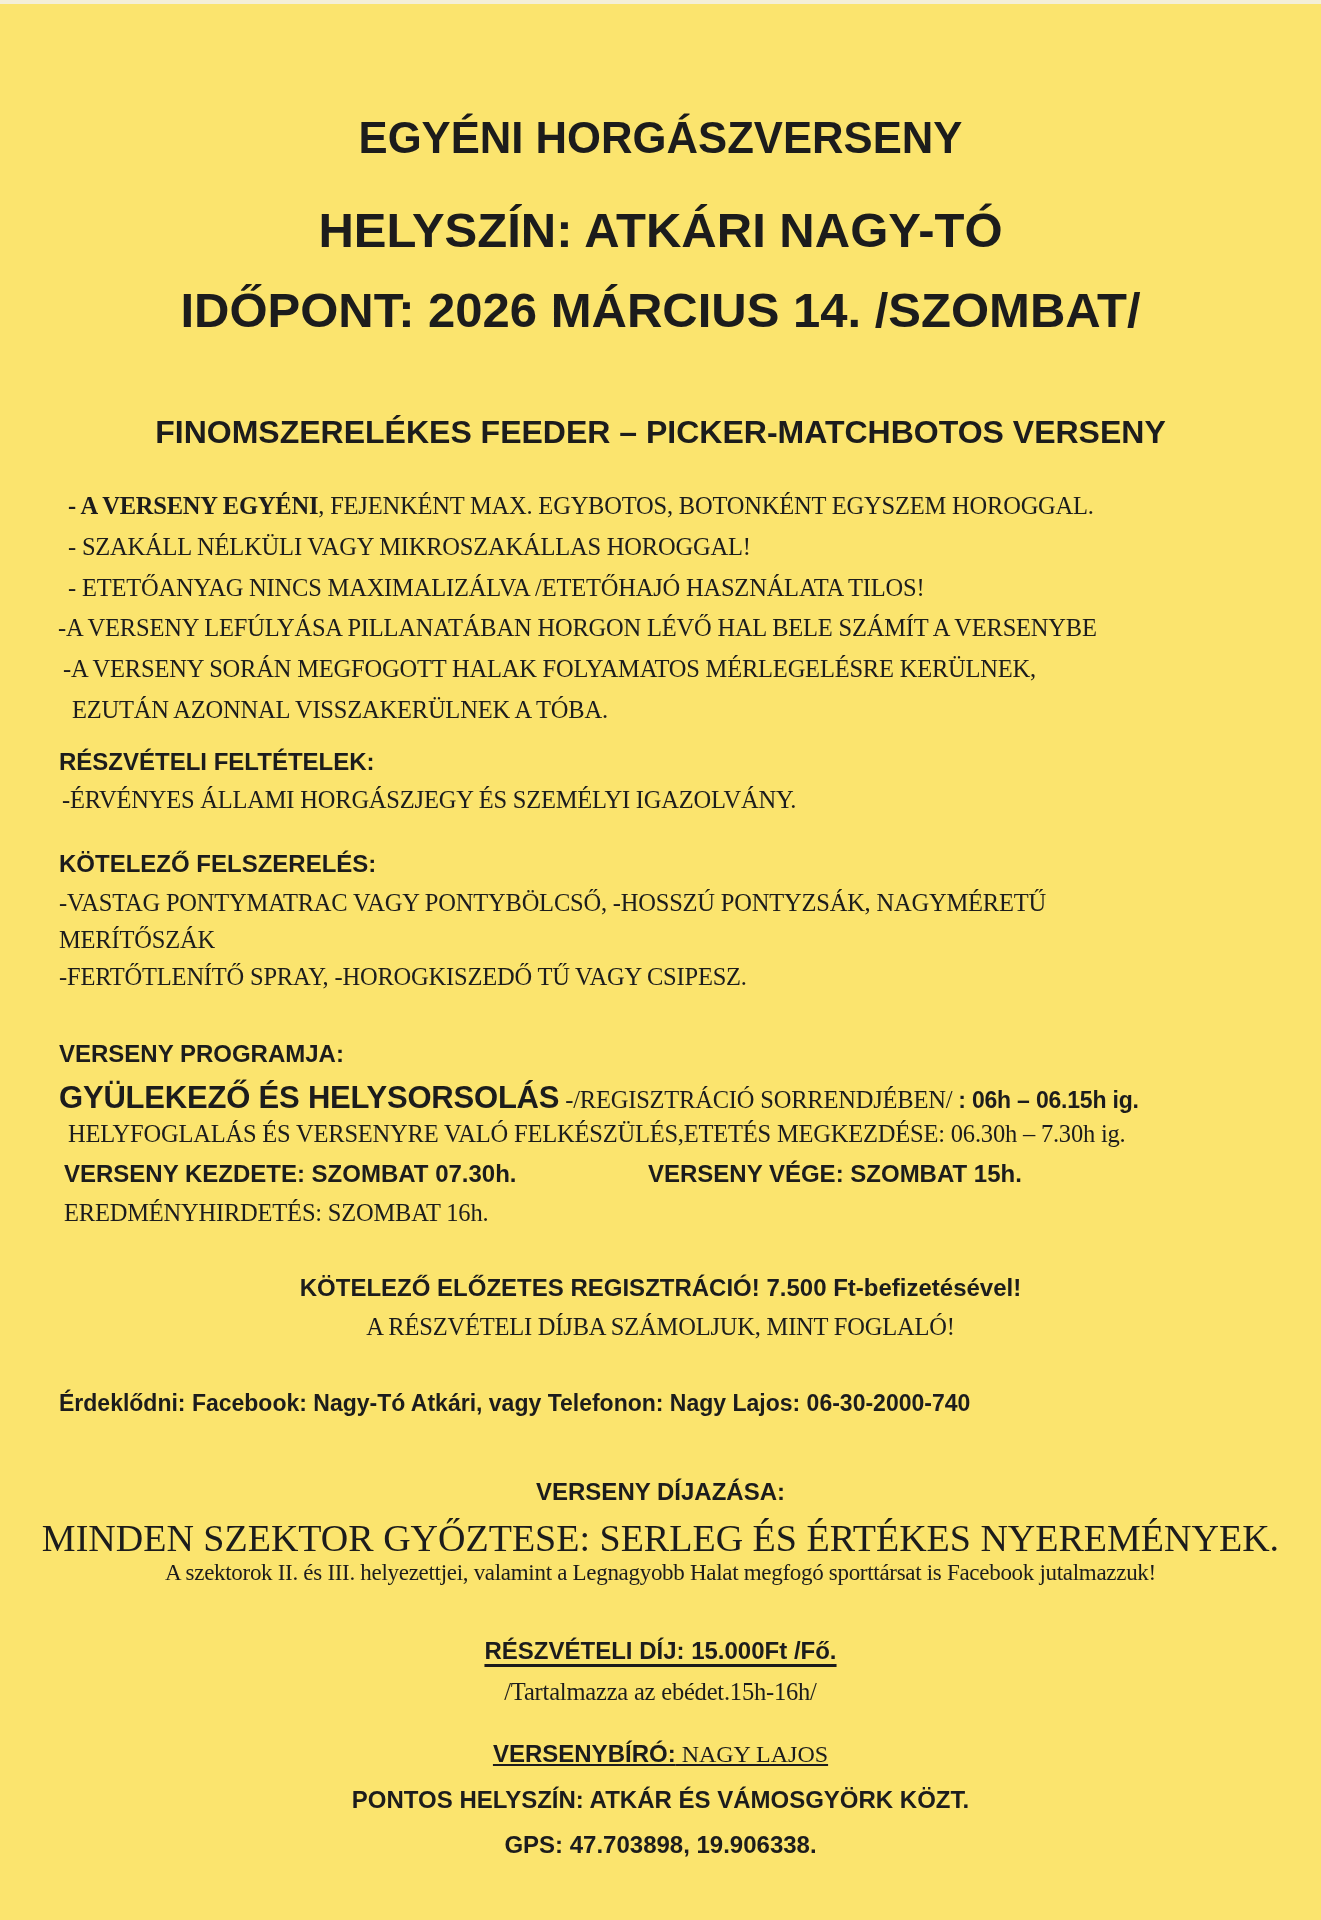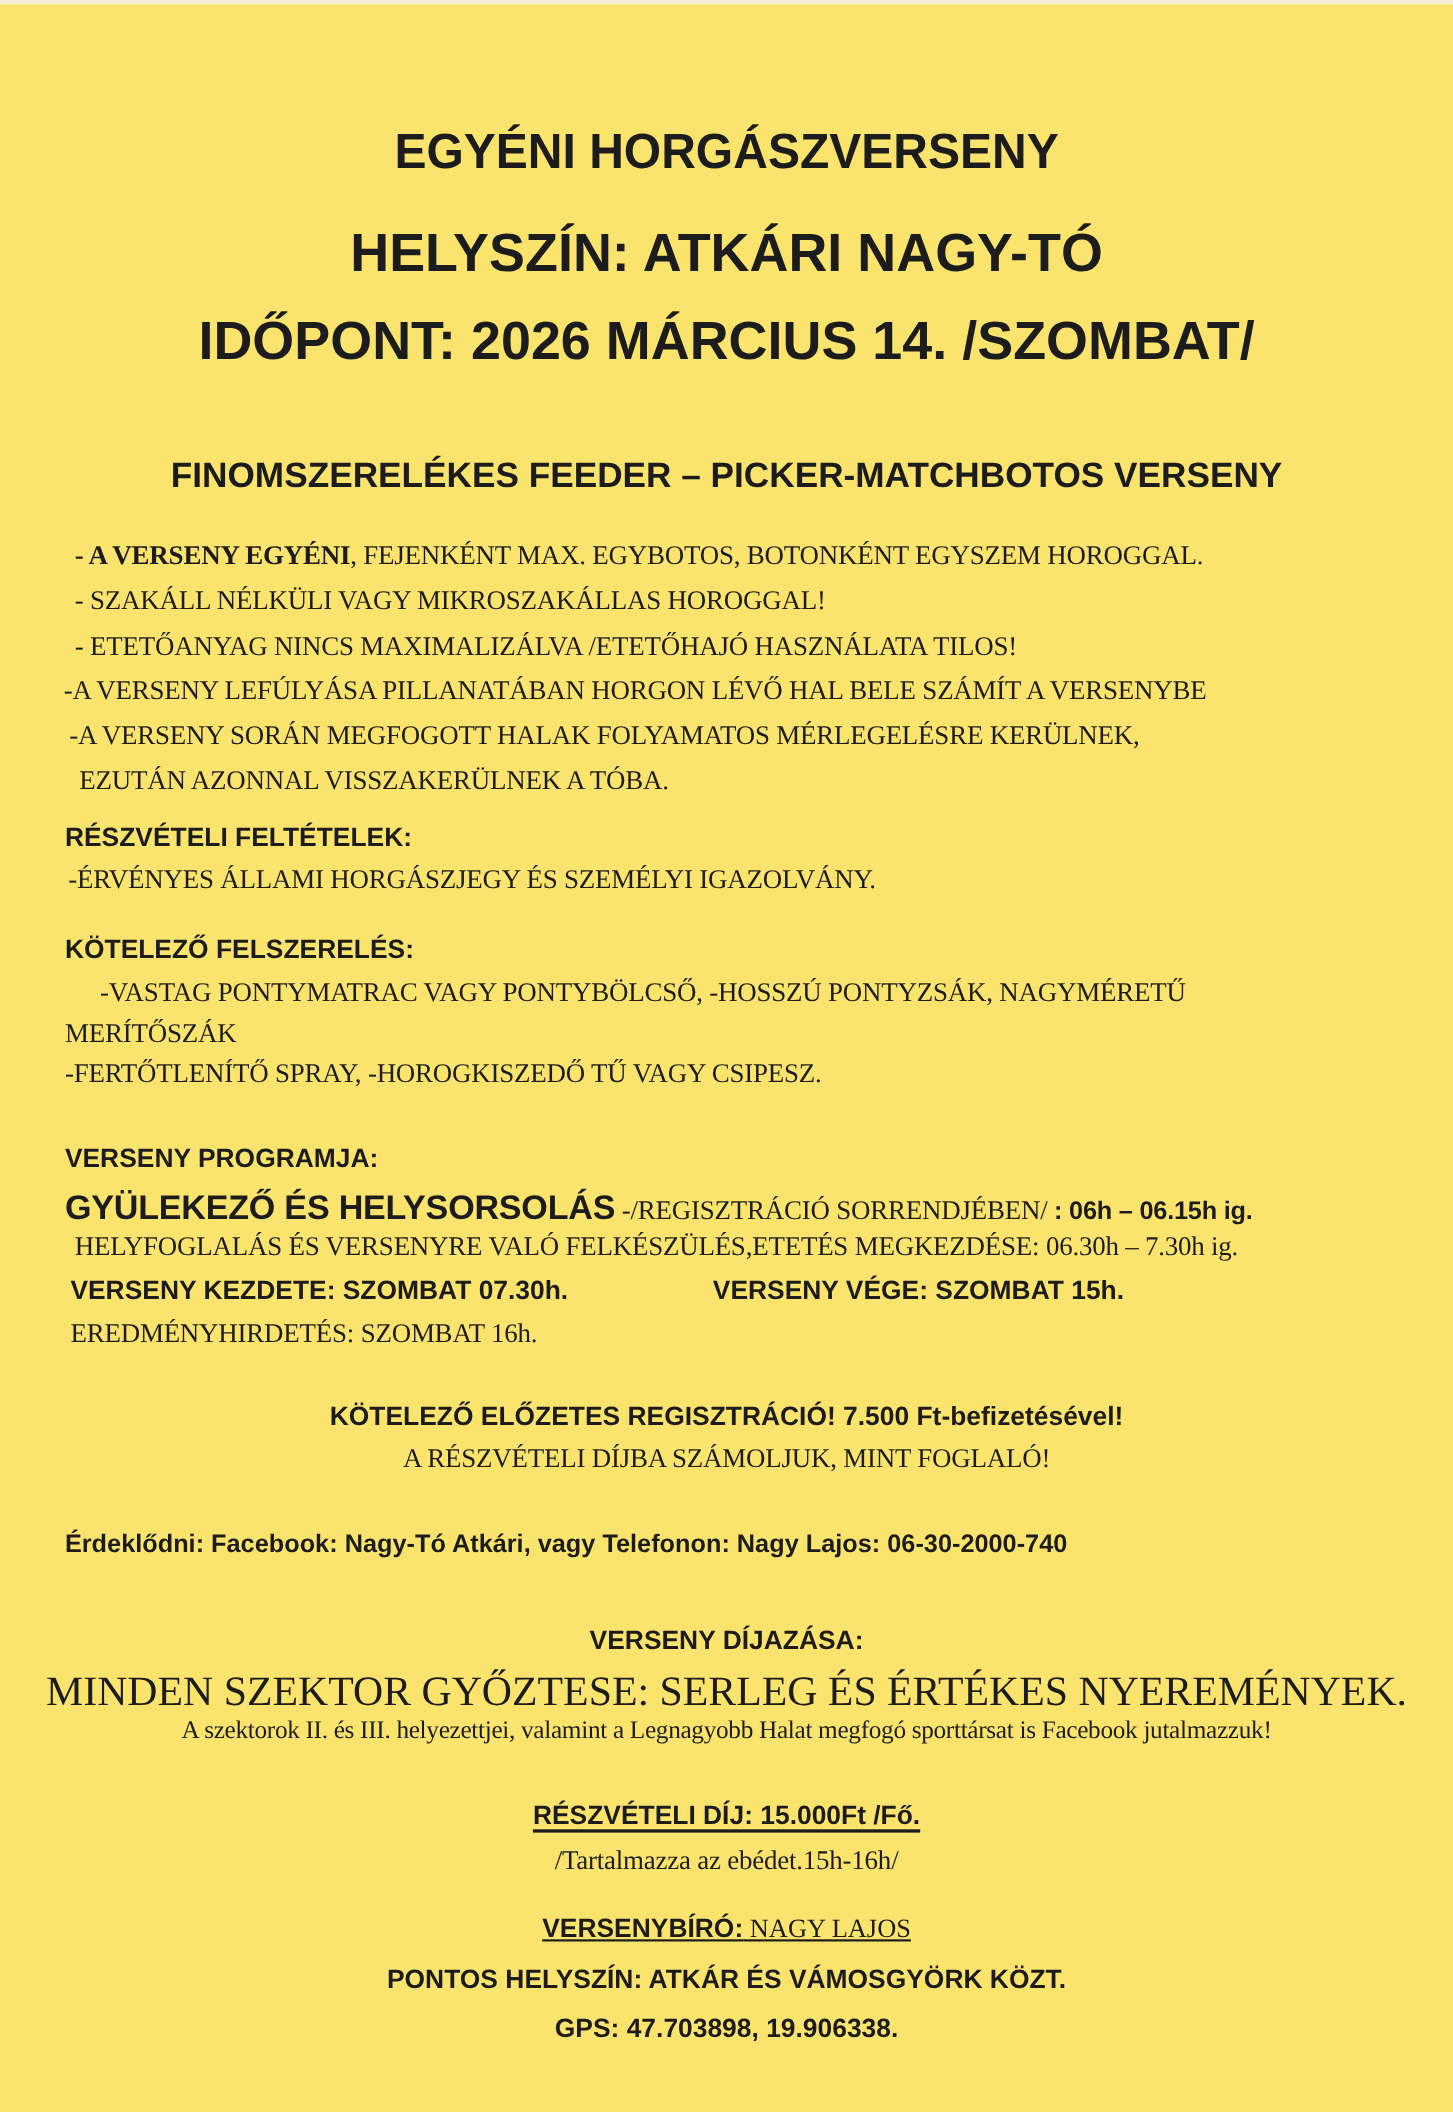--- a/index.html
+++ b/index.html
@@ -37,21 +37,21 @@
 <div class="line serif body" style="top:533px; left:68px;">-  SZAKÁLL NÉLKÜLI VAGY MIKROSZAKÁLLAS HOROGGAL!</div>
 <div class="line serif body" style="top:574px; left:68px;">- ETETŐANYAG NINCS MAXIMALIZÁLVA   /ETETŐHAJÓ HASZNÁLATA TILOS!</div>
 <div class="line serif body" style="top:614px; left:58px;">-A VERSENY LEFÚLYÁSA PILLANATÁBAN HORGON LÉVŐ HAL BELE SZÁMÍT A VERSENYBE</div>
 <div class="line serif body" style="top:655px; left:63px;">-A VERSENY SORÁN MEGFOGOTT HALAK FOLYAMATOS MÉRLEGELÉSRE KERÜLNEK,</div>
 <div class="line serif body" style="top:696px; left:72px;">EZUTÁN AZONNAL VISSZAKERÜLNEK A TÓBA.</div>
 
 <div class="line sans sec" style="top:748px; left:59px;">RÉSZVÉTELI FELTÉTELEK:</div>
 <div class="line serif body" style="top:786px; left:62px;">-ÉRVÉNYES ÁLLAMI HORGÁSZJEGY ÉS SZEMÉLYI IGAZOLVÁNY.</div>
 
 <div class="line sans sec" style="top:850px; left:59px;">KÖTELEZŐ FELSZERELÉS:</div>
-<div class="line serif body" style="top:889px; left:59px;margin-left:32px;">-VASTAG PONTYMATRAC VAGY PONTYBÖLCSŐ, -HOSSZÚ PONTYZSÁK, NAGYMÉRETŰ</div>
+<div class="line serif body" style="top:889px; left:59px;">-VASTAG PONTYMATRAC VAGY PONTYBÖLCSŐ, -HOSSZÚ PONTYZSÁK, NAGYMÉRETŰ</div>
 <div class="line serif body" style="top:926px; left:59px;">MERÍTŐSZÁK</div>
 <div class="line serif body" style="top:963px; left:59px;">-FERTŐTLENÍTŐ SPRAY, -HOROGKISZEDŐ TŰ VAGY CSIPESZ.</div>
 
 <div class="line sans sec" style="top:1040px; left:59px;">VERSENY PROGRAMJA:</div>
 <div class="line serif body" style="top:1080px; left:59px;"><span class="b" style="font-size:31px;">GYÜLEKEZŐ ÉS HELYSORSOLÁS</span><span> -/REGISZTRÁCIÓ SORRENDJÉBEN/ </span><span class="b" style="font-size:23px;"> : 06h – 06.15h ig.</span></div>
 <div class="line serif body" style="top:1120px; left:68px;">HELYFOGLALÁS ÉS VERSENYRE VALÓ FELKÉSZÜLÉS,ETETÉS MEGKEZDÉSE: 06.30h – 7.30h ig.</div>
 <div class="line sans sec" style="top:1160px; left:64px;">VERSENY KEZDETE: SZOMBAT 07.30h.</div>
 <div class="line sans sec" style="top:1160px; left:648px;">VERSENY VÉGE:  SZOMBAT 15h.</div>
 <div class="line serif body" style="top:1199px; left:64px;">EREDMÉNYHIRDETÉS:  SZOMBAT 16h.</div>
 

